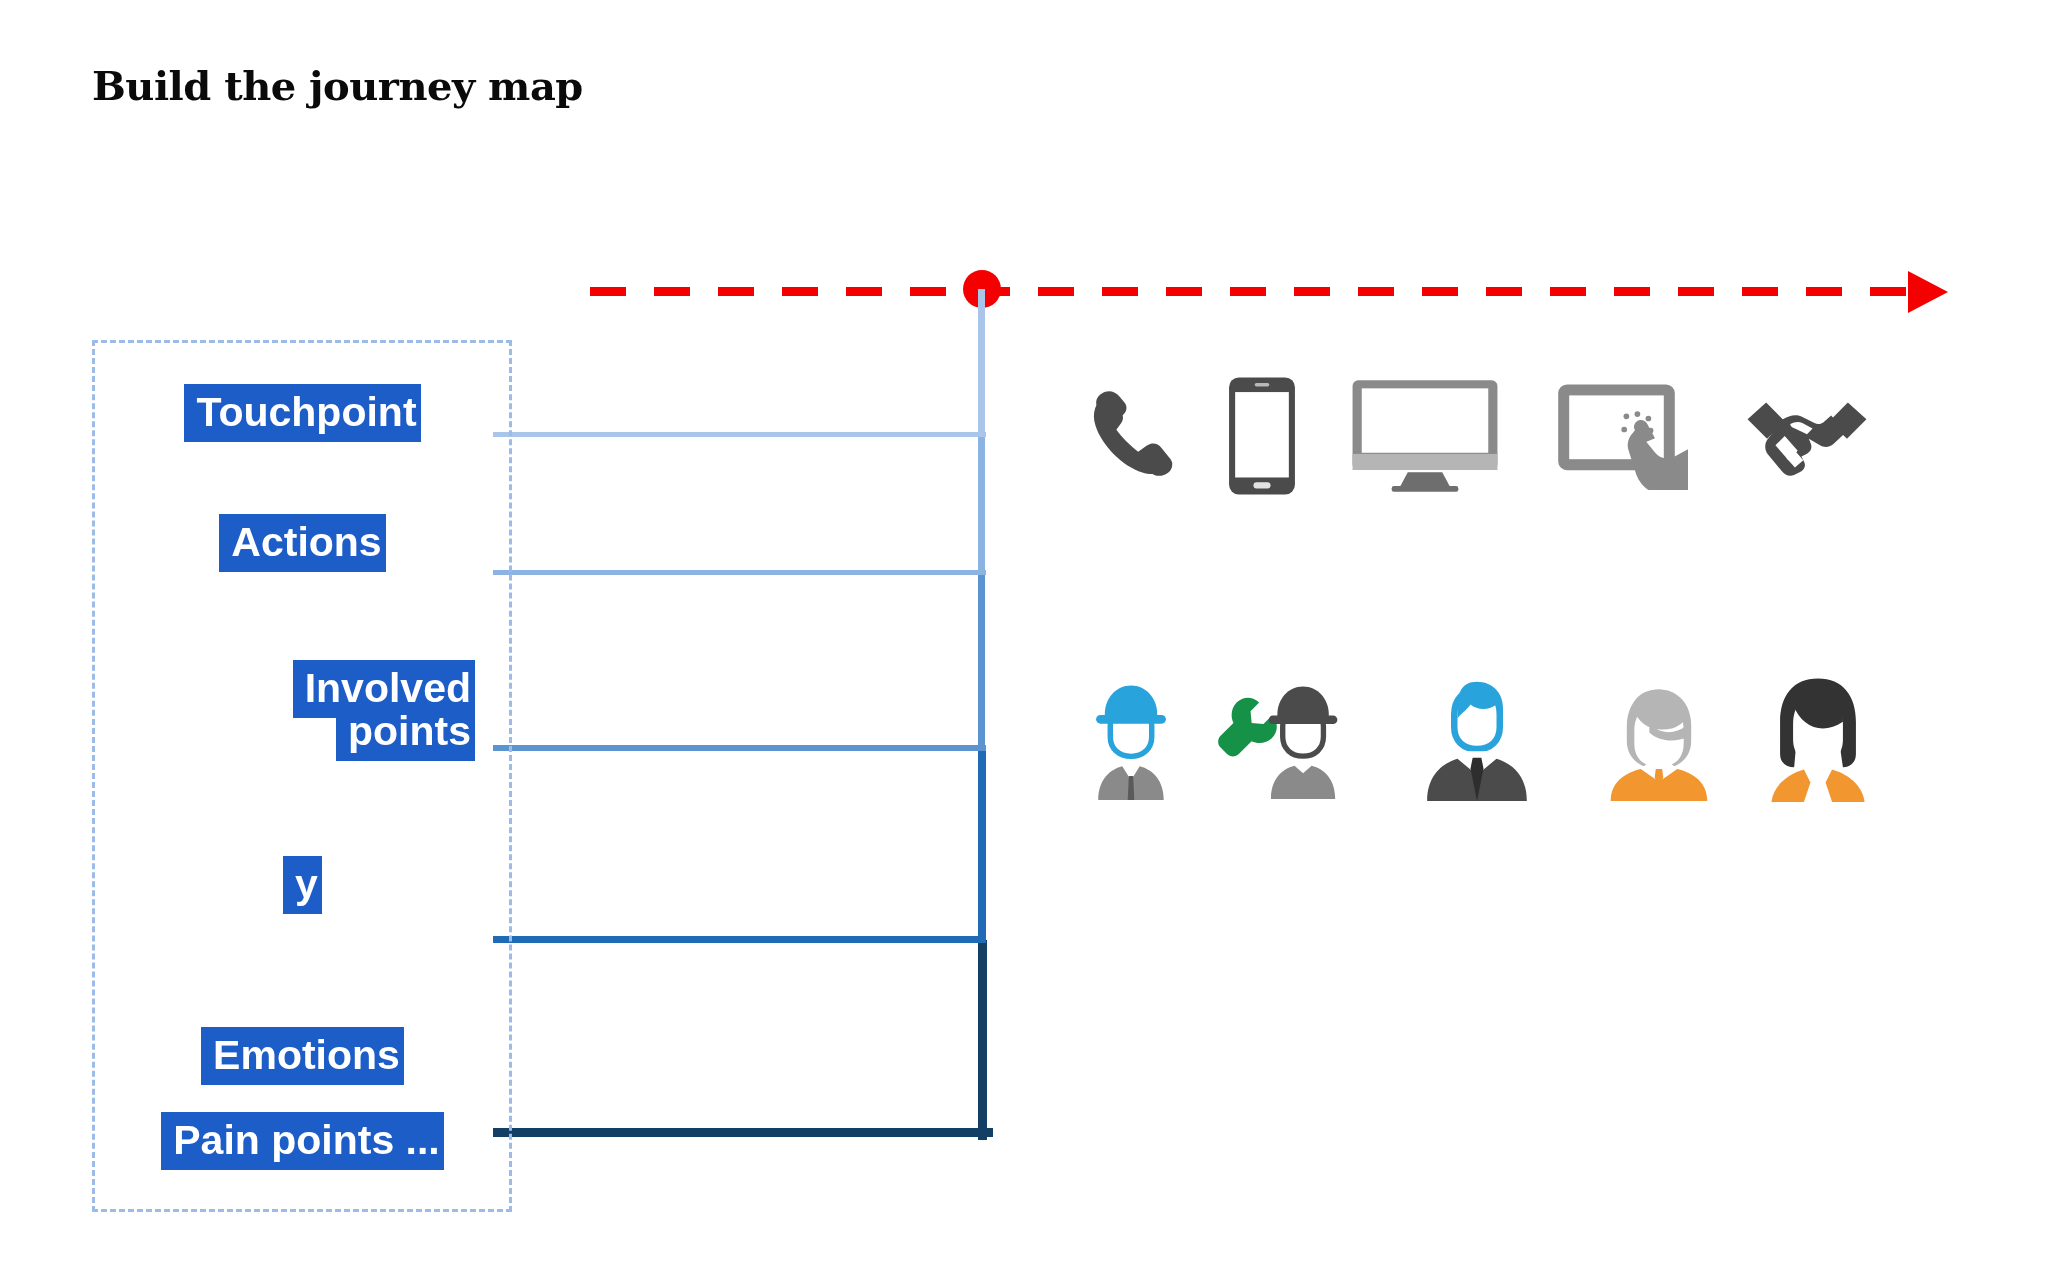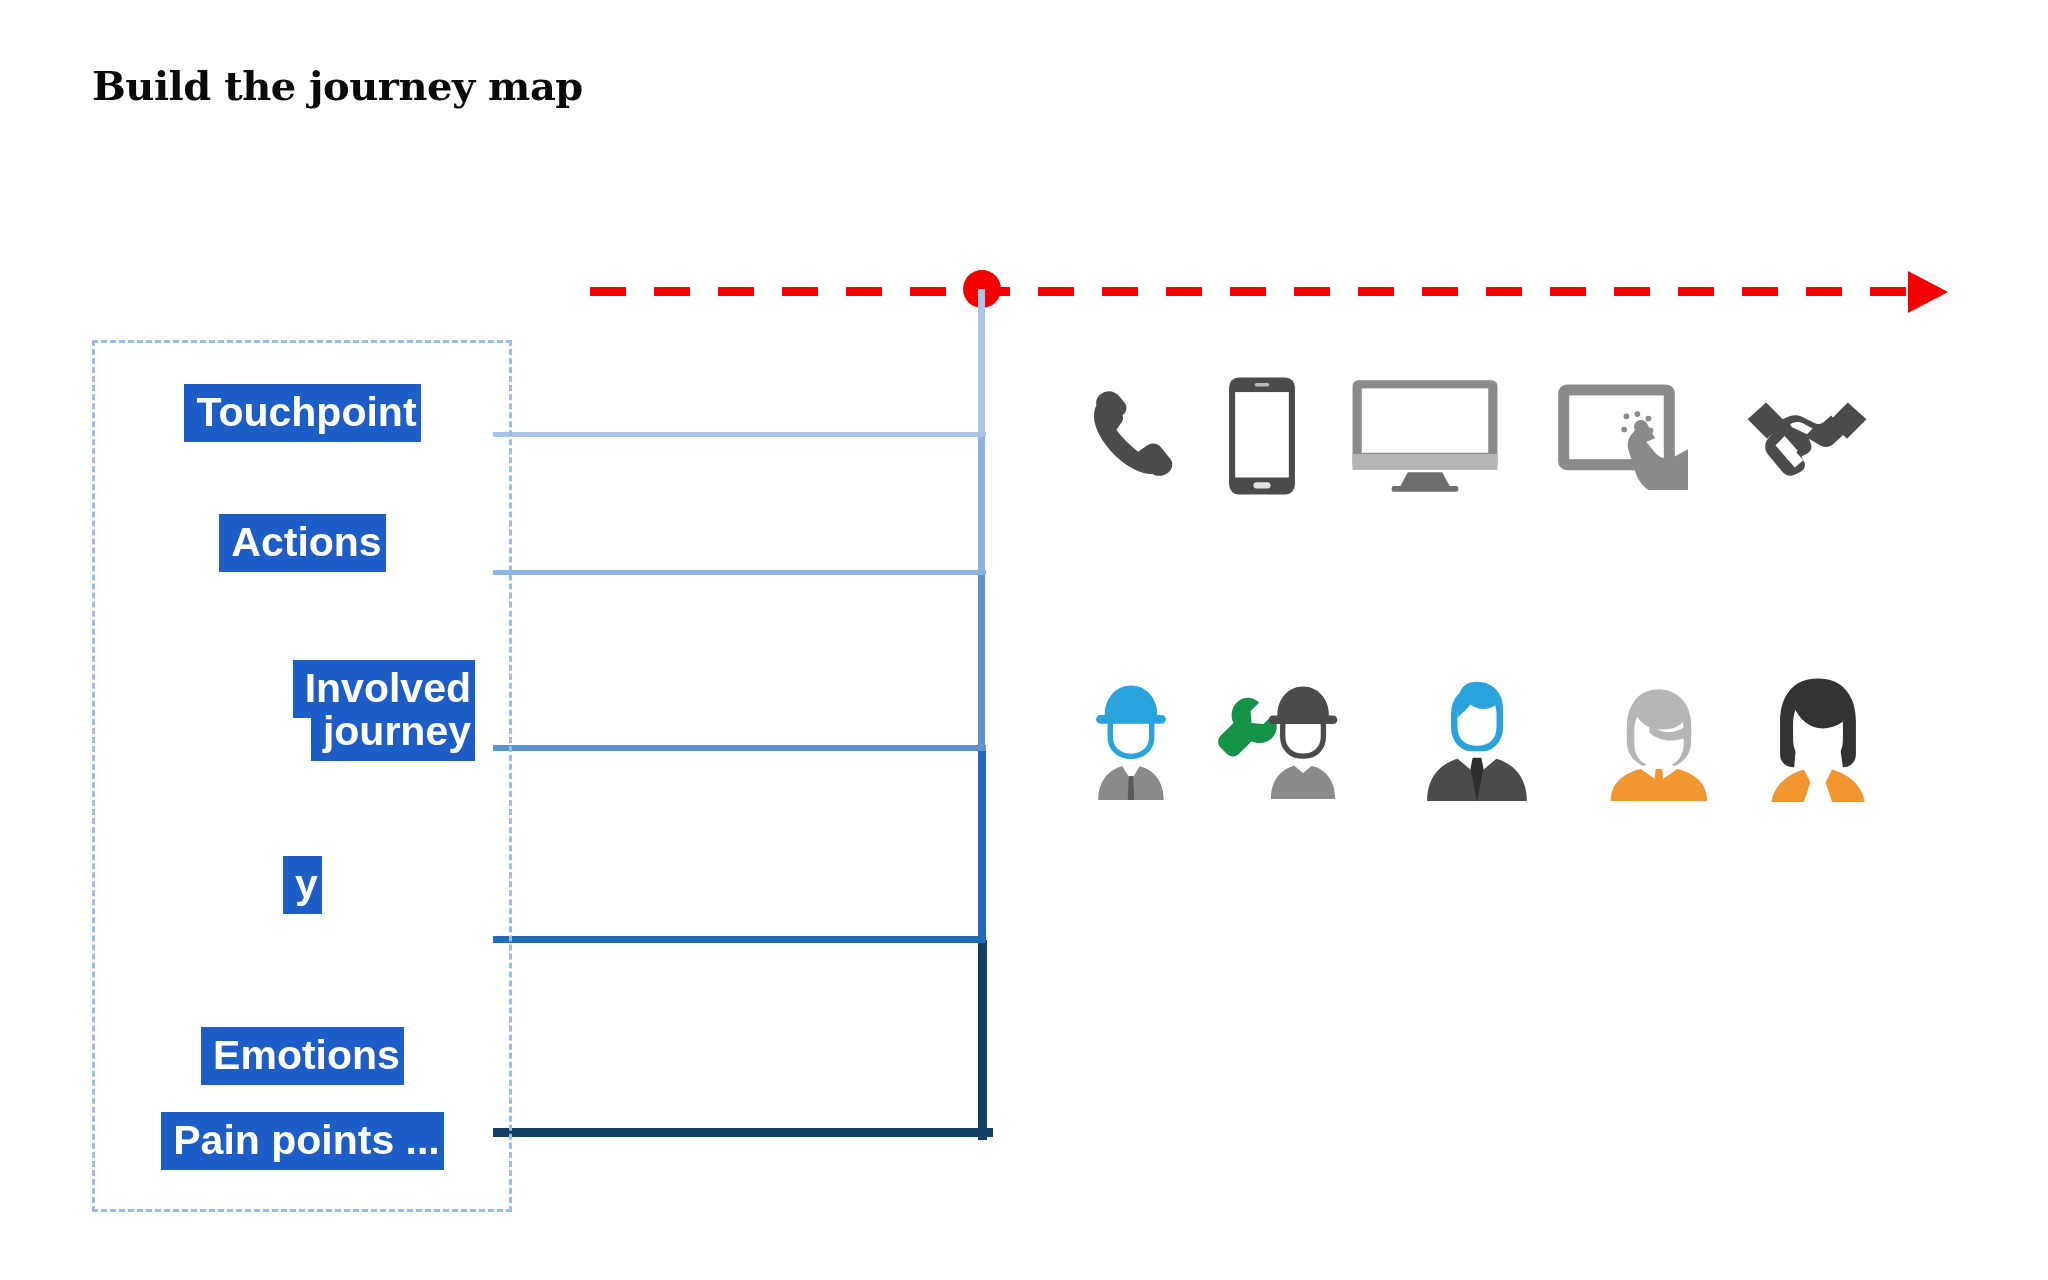--- a/index.html
+++ b/index.html
@@ -156,21 +156,21 @@
 
     <div class="label-row" id="lbl-actions">
       <span class="hl">Actions</span>
     </div>
 
     <div class="label-row" id="lbl-actors">
       <div>
         <span class="hl">Involved</span>
       </div>
       <div style="margin-top:2px;">
-        <span class="hl">journey</span>
+        <span class="hl">points</span>
       </div>
     </div>
 
     <div class="label-row" id="lbl-criticality">
       <div style="margin-top:2px;">
         <span class="hl">y</span>
       </div>
     </div>
 
     <div class="label-row" id="lbl-emotions">

